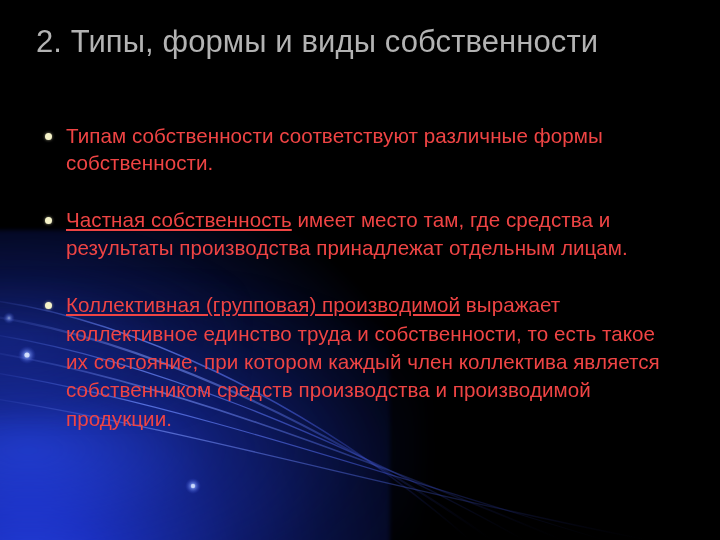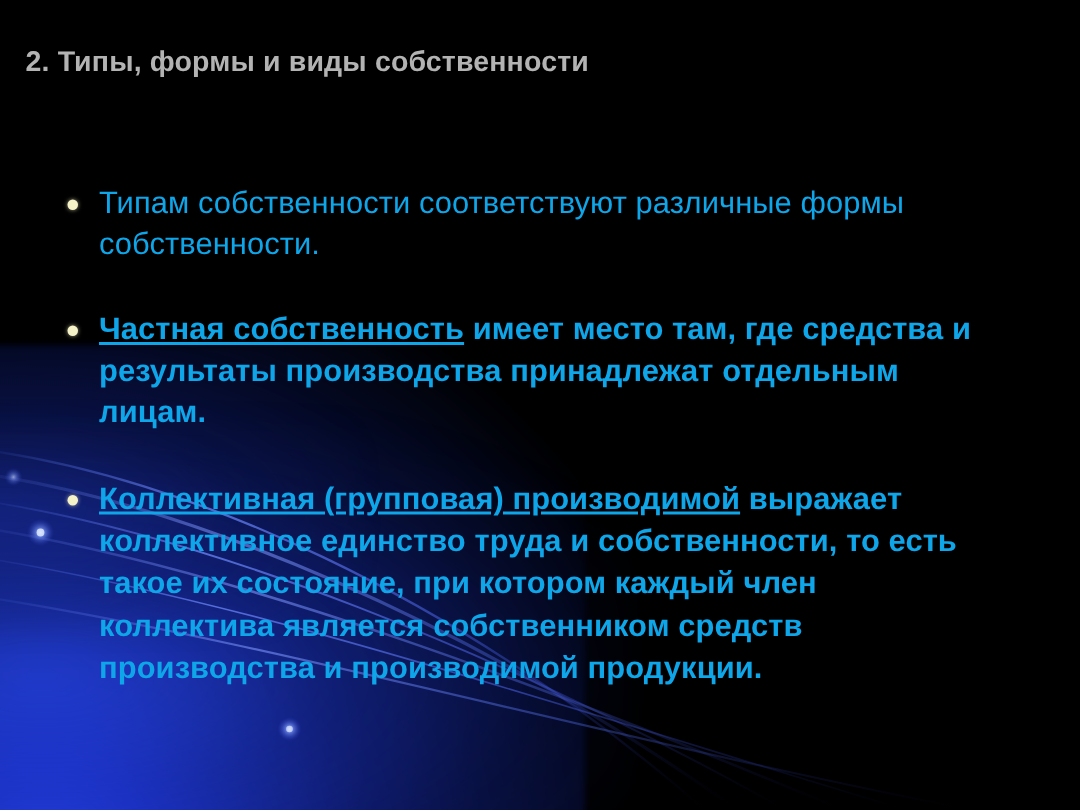--- a/index.html
+++ b/index.html
@@ -71,49 +71,49 @@
         rgba(14,26,95,0.18) 48%,
         rgba(0,0,0,0) 80%);
     filter: blur(8px);
   }
 
   .arcs { position: absolute; left: 0; top: 0; }
 
   
   .title {
     position: absolute;
-    left: 17px;
+    left: 36px;
     top: 27px;
     width: 660px;
     color: #b3b3b3;
-    font-size: 19px;
-    font-weight: bold;
+    font-size: 31px;
+    font-weight: normal;
     line-height: 30px;
     letter-spacing: 0.1px;
     white-space: nowrap;
   }
 
   
   .body {
     position: absolute;
     left: 40px;
     top: 122px;
     width: 625px;
   }
 
   .bullet-row {
     position: relative;
     padding-left: 26px;
-    color: #0ea5e9;
+    color: #ef4444;
     font-size: 20.6px;
     line-height: 27.2px;
     letter-spacing: 0.05px;
   }
 
-  .bullet-row + .bullet-row { margin-top: 30px; font-weight: bold; }
+  .bullet-row + .bullet-row { margin-top: 30px; }
 
   .bullet-row.wide-lead { line-height: 27.4px; }
 
   .bullet-dot {
     position: absolute;
     left: 5px;
     top: 11px;
     width: 7px;
     height: 7px;
     border-radius: 50%;

